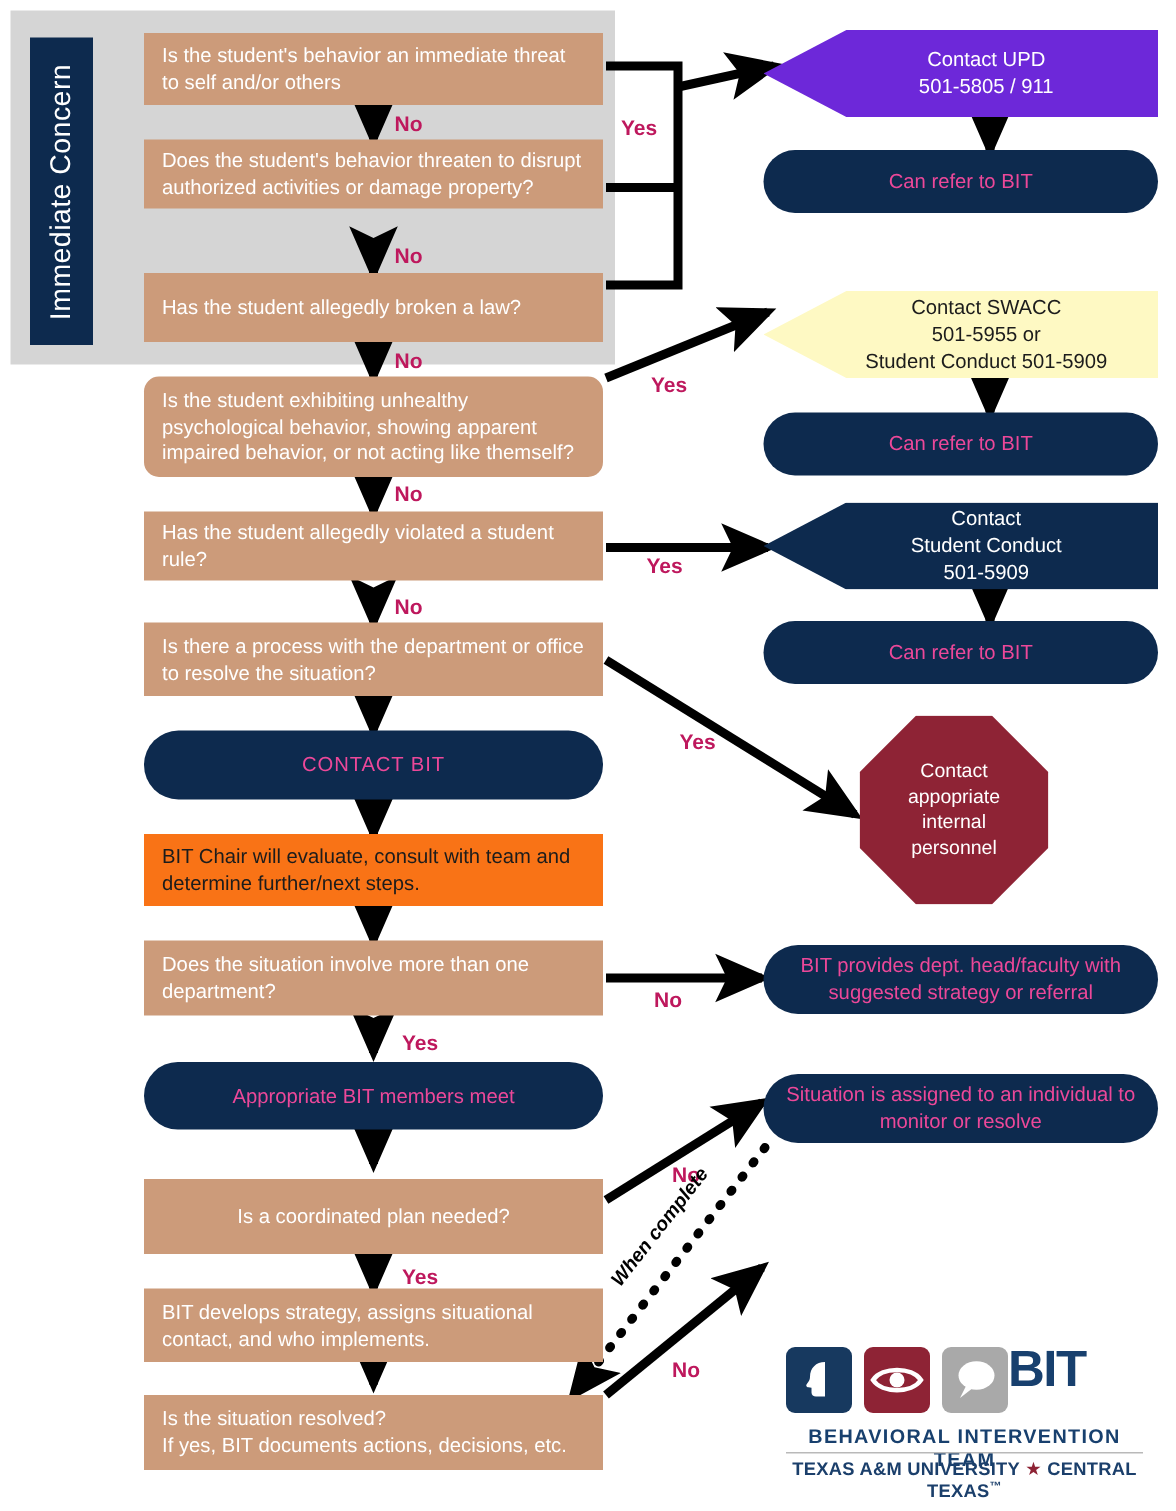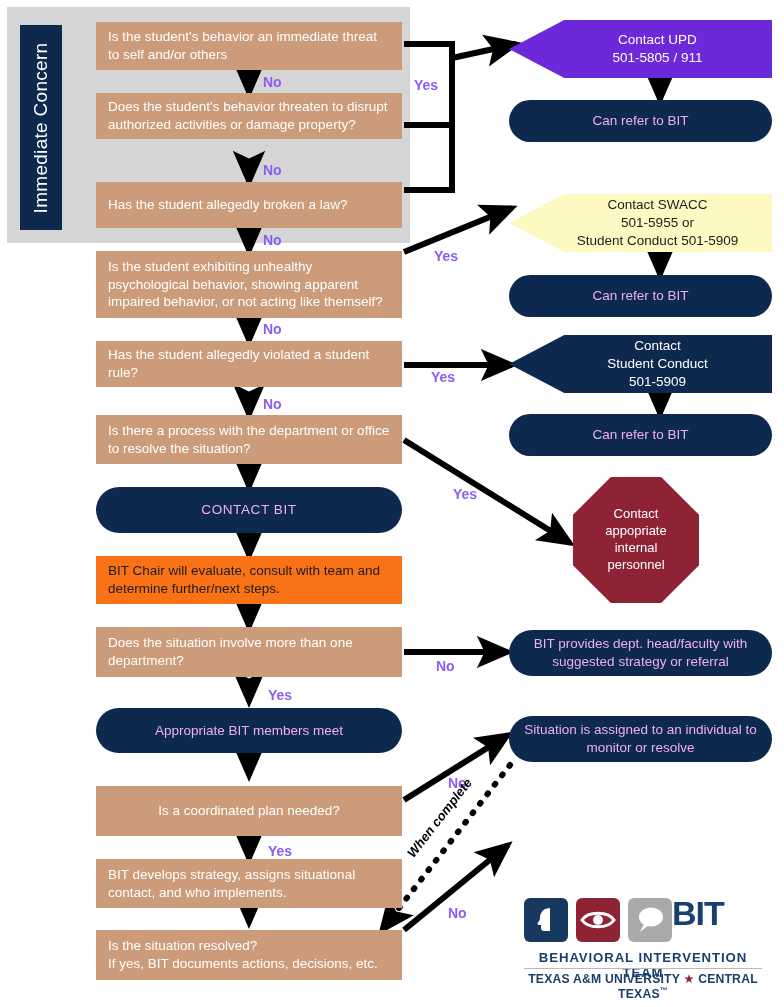--- a/index.html
+++ b/index.html
@@ -9,28 +9,28 @@
   svg#flow{position:absolute;left:0;top:0;width:784px;height:1007px;}
   .nd{position:absolute;box-sizing:border-box;display:flex;align-items:center;}
   .txt{white-space:pre-line;}
 
   
   .qbox{background:#cc9b7a;color:#ffffff;font-size:13.5px;line-height:1.33;
         padding:0 12px;justify-content:flex-start;}
   .qbox.ctr{justify-content:center;text-align:center;}
   .greenbox{background:#f97316;color:#1c1c1c;font-size:13.5px;line-height:1.33;
         padding:0 12px;justify-content:flex-start;}
-  .pill{background:#0d2a4e;color:#f0abfc;border-radius:24px;font-size:13.5px;
+  .pill{background:#0d2a4e;color:#ec4899;border-radius:24px;font-size:13.5px;
         line-height:1.3;justify-content:center;text-align:center;padding:0 14px;}
   .pill.wide{letter-spacing:.6px;}
   .vbar{background:#0d2a4e;color:#ffffff;}
   .vbar span{display:block;transform:rotate(-90deg);white-space:nowrap;
         font-size:19px;letter-spacing:.3px;}
   .graypanel{background:#d5d5d5;}
-  .lbl{position:absolute;font-weight:bold;font-size:14px;color:#8b5cf6;}
+  .lbl{position:absolute;font-weight:bold;font-size:14px;color:#be185d;}
   .chev{color:#fff;font-size:13.5px;line-height:1.32;text-align:center;
         display:flex;align-items:center;justify-content:center;}
   .oct{color:#fff;font-size:13px;line-height:1.3;text-align:center;
        display:flex;align-items:center;justify-content:center;}
   .rot{position:absolute;font-style:italic;font-weight:bold;font-size:13px;color:#000;
        transform-origin:0 0;}
   
   #logo{position:absolute;left:524px;top:898px;width:248px;height:98px;}
   .lg-sq{position:absolute;width:44px;height:44px;border-radius:6px;}
   .lg-bit{position:absolute;left:148px;top:-4px;font-size:34px;font-weight:bold;
@@ -111,21 +111,21 @@
   </div>
 
   <div class="nd qbox" style="left:96px;top:93px;width:306px;height:46px;">
     <span class="txt">Does the student's behavior threaten to disrupt authorized activities or damage property?</span>
   </div>
 
   <div class="nd qbox" style="left:96px;top:182px;width:306px;height:46px;">
     <span class="txt">Has the student allegedly broken a law?</span>
   </div>
 
-  <div class="nd qbox" style="left:96px;top:251px;width:306px;height:67px;">
+  <div class="nd qbox" style="left:96px;top:251px;width:306px;height:67px;border-radius:10px;">
     <span class="txt">Is the student exhibiting unhealthy psychological behavior, showing apparent impaired behavior, or not acting like themself?</span>
   </div>
 
   <div class="nd qbox" style="left:96px;top:341px;width:306px;height:46px;">
     <span class="txt">Has the student allegedly violated a student rule?</span>
   </div>
 
   <div class="nd qbox" style="left:96px;top:415px;width:306px;height:49px;">
     <span class="txt">Is there a process with the department or office to resolve the situation?</span>
   </div>

